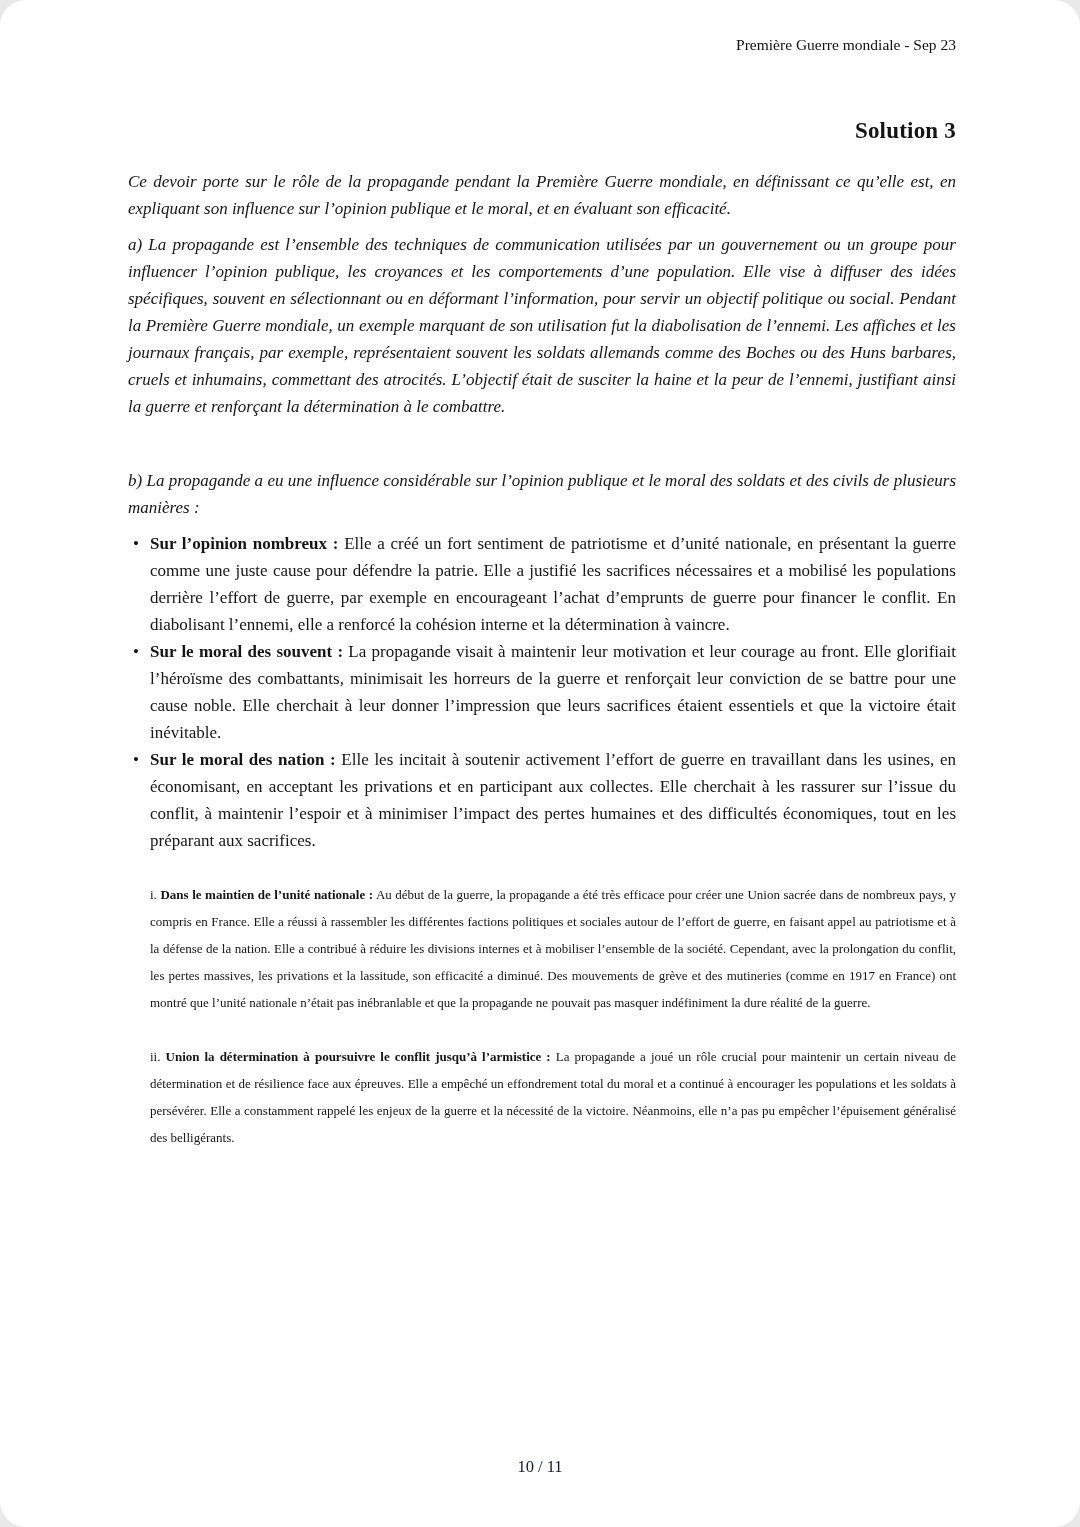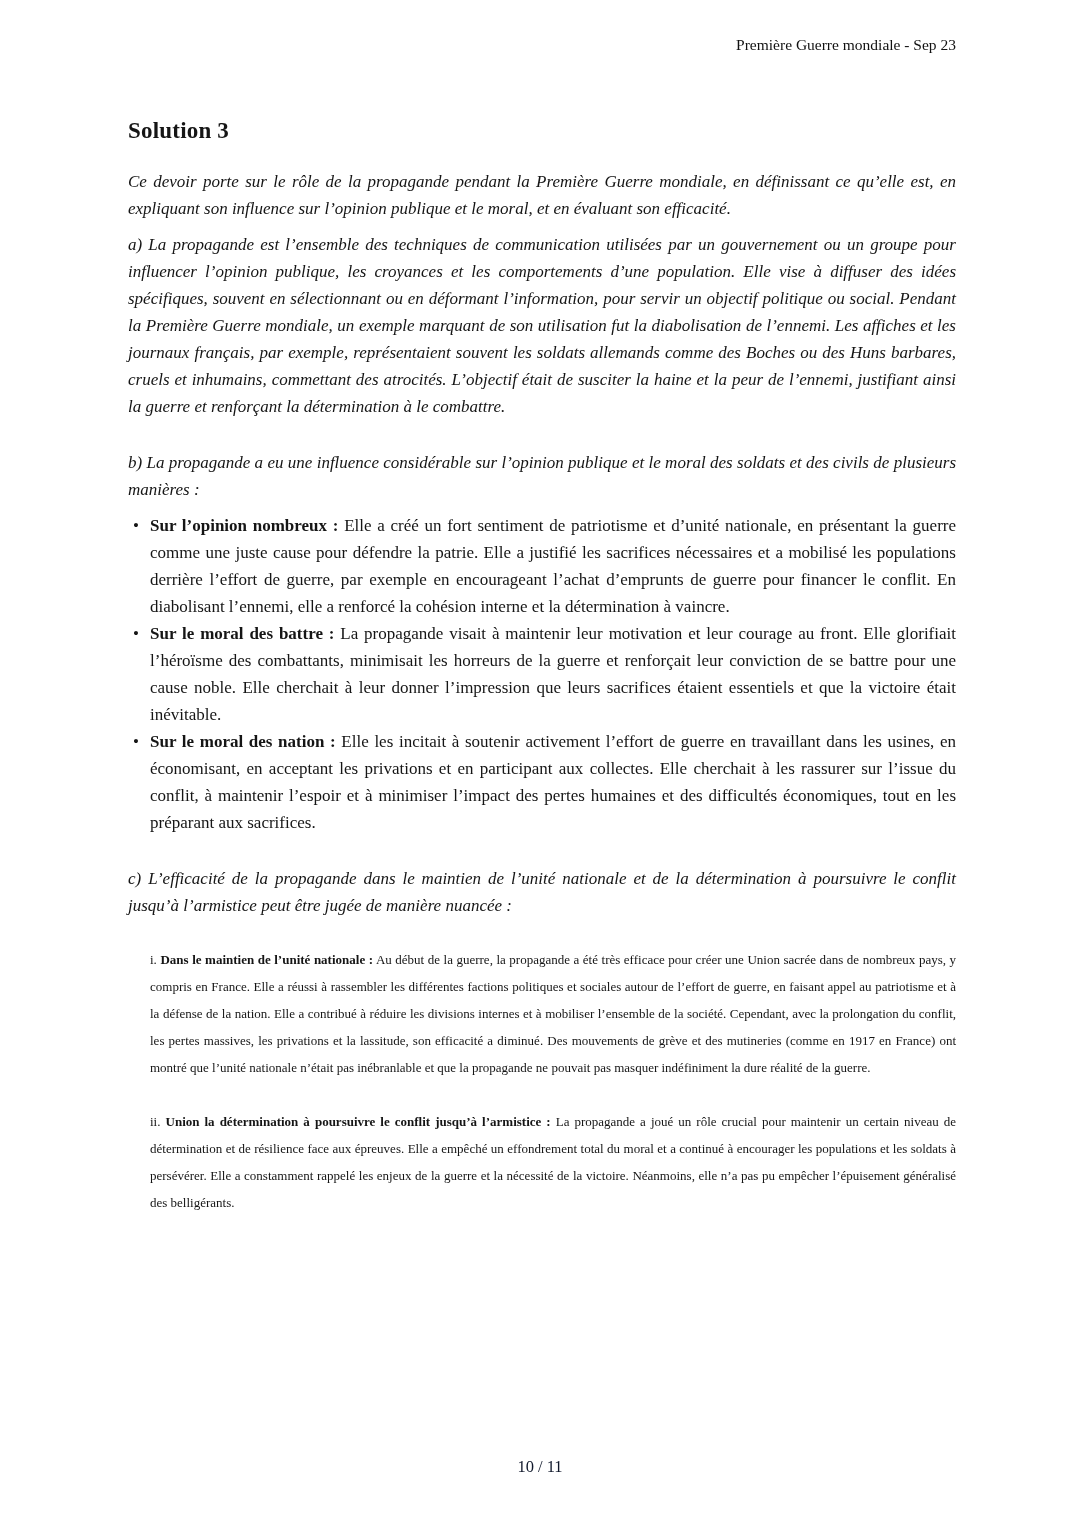--- a/index.html
+++ b/index.html
@@ -6,20 +6,21 @@
   html, body { background: #e9e9e9; }
   body { font-family: "Liberation Serif", "DejaVu Serif", serif; color: #151515; }
 
   .page {
     position: relative;
     width: 1080px;
     height: 1527px;
     margin: 0 auto;
     background: #ffffff;
     overflow: hidden;
+    border-radius: 26px;
   }
 
   .header {
     position: absolute;
     top: 36px;
     left: 128px;
     right: 124px;
     text-align: right;
     font-size: 15.5px;
     color: #111;
@@ -30,31 +31,32 @@
     top: 118px;
     left: 128px;
     width: 828px;
   }
 
   .doc-title {
     font-size: 23px;
     font-weight: bold;
     margin-bottom: 24px;
     letter-spacing: 0.2px;
+    text-align: right;
   }
 
   .body-par {
     font-size: 17px;
     line-height: 27px;
     text-align: justify;
     margin-bottom: 9px;
     font-style: italic;
   }
 
-  .gap-before { margin-top: 29px; }
+  .gap-before { margin-top: 47px; }
 
   ul.bullets {
     list-style: none;
     margin: 0;
   }
   ul.bullets li {
     position: relative;
     padding-left: 22px;
     font-size: 17px;
     line-height: 27px;
@@ -106,31 +108,30 @@
     <p class="body-par gap-before">b) La propagande a eu une influence considérable sur l’opinion publique et le moral des soldats et des civils de plusieurs manières :</p>
 
     <ul class="bullets">
       <li>
         <span class="marker">•</span>
         <strong>Sur l’opinion nombreux :</strong>
         <span>Elle a créé un fort sentiment de patriotisme et d’unité nationale, en présentant la guerre comme une juste cause pour défendre la patrie. Elle a justifié les sacrifices nécessaires et a mobilisé les populations derrière l’effort de guerre, par exemple en encourageant l’achat d’emprunts de guerre pour financer le conflit. En diabolisant l’ennemi, elle a renforcé la cohésion interne et la détermination à vaincre.</span>
       </li>
       <li>
         <span class="marker">•</span>
-        <strong>Sur le moral des battre :</strong>
+        <strong>Sur le moral des souvent :</strong>
         <span>La propagande visait à maintenir leur motivation et leur courage au front. Elle glorifiait l’héroïsme des combattants, minimisait les horreurs de la guerre et renforçait leur conviction de se battre pour une cause noble. Elle cherchait à leur donner l’impression que leurs sacrifices étaient essentiels et que la victoire était inévitable.</span>
       </li>
       <li>
         <span class="marker">•</span>
         <strong>Sur le moral des nation :</strong>
         <span>Elle les incitait à soutenir activement l’effort de guerre en travaillant dans les usines, en économisant, en acceptant les privations et en participant aux collectes. Elle cherchait à les rassurer sur l’issue du conflit, à maintenir l’espoir et à minimiser l’impact des pertes humaines et des difficultés économiques, tout en les préparant aux sacrifices.</span>
       </li>
     </ul>
 
-    <p class="body-par gap-before">c) L’efficacité de la propagande dans le maintien de l’unité nationale et de la détermination à poursuivre le conflit jusqu’à l’armistice peut être jugée de manière nuancée :</p>
 
     <div class="subpoint">
       <span>i.</span>
       <strong>Dans le maintien de l’unité nationale :</strong>
       <span>Au début de la guerre, la propagande a été très efficace pour créer une Union sacrée dans de nombreux pays, y compris en France. Elle a réussi à rassembler les différentes factions politiques et sociales autour de l’effort de guerre, en faisant appel au patriotisme et à la défense de la nation. Elle a contribué à réduire les divisions internes et à mobiliser l’ensemble de la société. Cependant, avec la prolongation du conflit, les pertes massives, les privations et la lassitude, son efficacité a diminué. Des mouvements de grève et des mutineries (comme en 1917 en France) ont montré que l’unité nationale n’était pas inébranlable et que la propagande ne pouvait pas masquer indéfiniment la dure réalité de la guerre.</span>
     </div>
 
     <div class="subpoint">
       <span>ii.</span>
       <strong>Union la détermination à poursuivre le conflit jusqu’à l’armistice :</strong>

